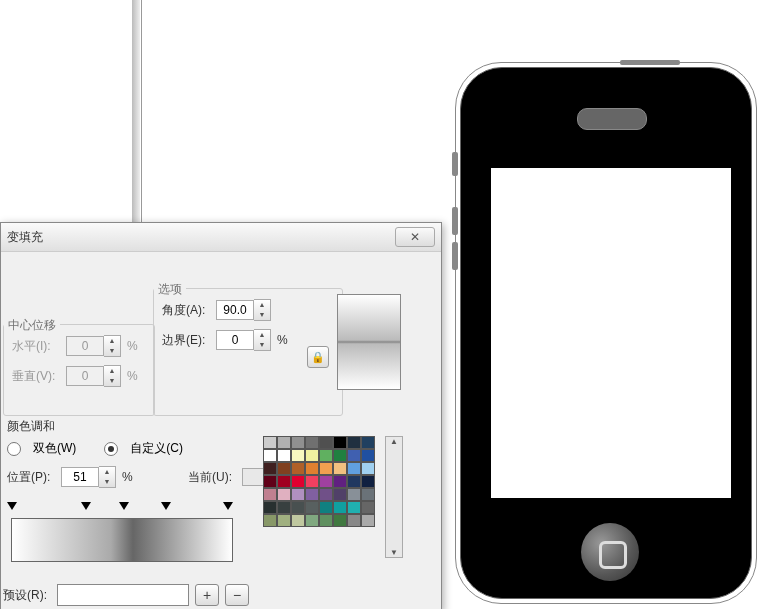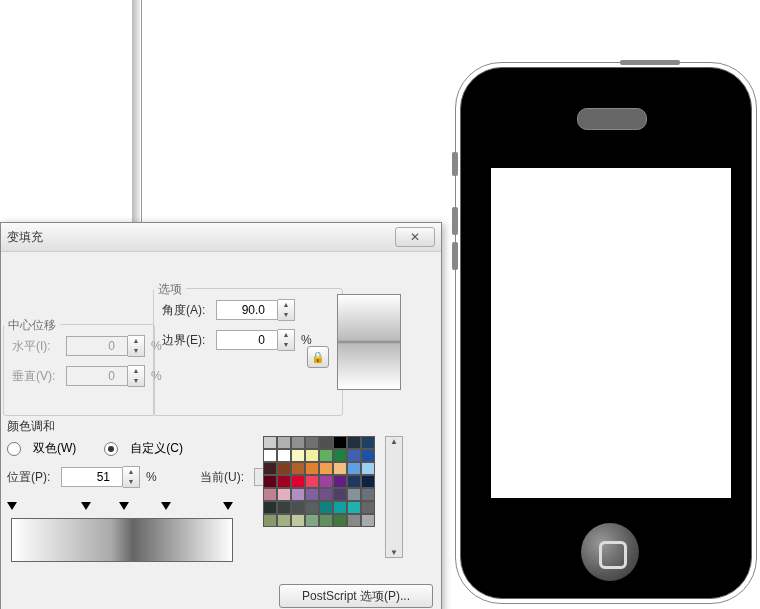--- a/index.html
+++ b/index.html
@@ -22,21 +22,21 @@
 .dialog{position:absolute;left:0;top:222px;width:440px;height:388px;background:#f0f0f0;border:1px solid #888;box-shadow:2px 2px 8px rgba(0,0,0,0.3)}
 .titlebar{height:28px;background:linear-gradient(#fafafa,#e0e0e0);border-bottom:1px solid #ccc;display:flex;align-items:center;padding:0 6px;justify-content:space-between}
 .titlebar .t{font-size:12px;color:#333}
 .closex{width:38px;height:18px;border:1px solid #aaa;border-radius:3px;background:linear-gradient(#fafafa,#ddd);display:flex;align-items:center;justify-content:center;font-size:12px;color:#555}
 .body{padding:8px;position:relative;height:350px}
 .row{display:flex;align-items:center;margin-bottom:8px;gap:6px}
 .lbl{color:#333;min-width:48px}
 .lbl.dis{color:#999}
 .combo{height:20px;border:1px solid #888;background:#fff;font-size:12px;padding:0 2px;width:72px}
 .spin{display:inline-flex;align-items:center}
-.spin input{width:36px;height:18px;border:1px solid #aaa;background:#fff;text-align:right;padding:0 12px;font-size:12px}
+.spin input{width:36px;height:18px;border:1px solid #aaa;background:#fff;text-align:center;padding:0 0;font-size:12px}
 .spin.dis input{background:#f0f0f0;color:#999}
 .spin .arrows{width:16px;height:20px;border:1px solid #aaa;border-left:none;display:flex;flex-direction:column;background:linear-gradient(#fff,#e0e0e0)}
 .spin .arrows span{flex:1;font-size:7px;line-height:9px;text-align:center;color:#555}
 .group{position:absolute;border:1px solid #ccc;border-radius:3px;padding:10px 8px 8px}
 .group .legend{position:absolute;top:-8px;left:0;background:#f0f0f0;padding:0 4px;font-size:12px;color:#737373}
 .g-center{left:2px;top:72px;width:134px;height:72px}
 .g-opts{left:152px;top:36px;width:172px;height:108px}
 .preview{position:absolute;left:336px;top:42px;width:62px;height:94px;border:1px solid #888;background:linear-gradient(#fff,#bbb 48%,#888 50%,#bbb 52%,#fff)}
 .lockbtn{position:absolute;left:306px;top:94px;width:20px;height:20px;border:1px solid #999;border-radius:3px;background:linear-gradient(#fff,#ddd);display:flex;align-items:center;justify-content:center;font-size:11px}
 .section-lbl{position:absolute;color:#333}
@@ -166,21 +166,21 @@
       <div class="pos-row">
         <span class="lbl">位置(P):</span>
         <span class="spin">
           <input value="51" style="">
           <span class="arrows">
               <span>▲</span>
               <span>▼</span>
             </span>
         </span>
         <span class="lbl">%</span>
-        <span class="lbl" style="margin-left:0">当前(U):</span>
+        <span class="lbl" style="margin-left:12px">当前(U):</span>
         <span class="swatch-cur"></span>
       </div>
 
       <div class="grad-editor">
         <div class="grad-stop" style="left:-4px"></div>
         <div class="grad-stop" style="left:70px"></div>
         <div class="grad-stop" style="left:108px"></div>
         <div class="grad-stop" style="left:150px"></div>
         <div class="grad-stop" style="left:212px"></div>
         <div class="grad-track"></div>
@@ -243,20 +243,27 @@
           <div class="cell" style="background: rgb(64, 120, 64);"></div>
           <div class="cell" style="background: rgb(136, 136, 136);"></div>
           <div class="cell" style="background: rgb(170, 170, 170);"></div>
         </div>
       <div class="pal-scroll">
           <span>▲</span>
           <span>▼</span>
         </div>
 
 
-
-      <div class="btn ps-btn">
-        <span>PostScript 选项(P)...</span>
-      </div>
+      <div class="preset-row">
+        <span class="lbl">预设(R):</span>
+        <div class="preset-combo"></div>
+        <div class="sqbtn">
+            <span>+</span>
+          </div>
+        <div class="sqbtn">
+            <span>−</span>
+          </div>
+      </div>
+
 
     </div>
   </div>
 </div>
 
 </body></html>

